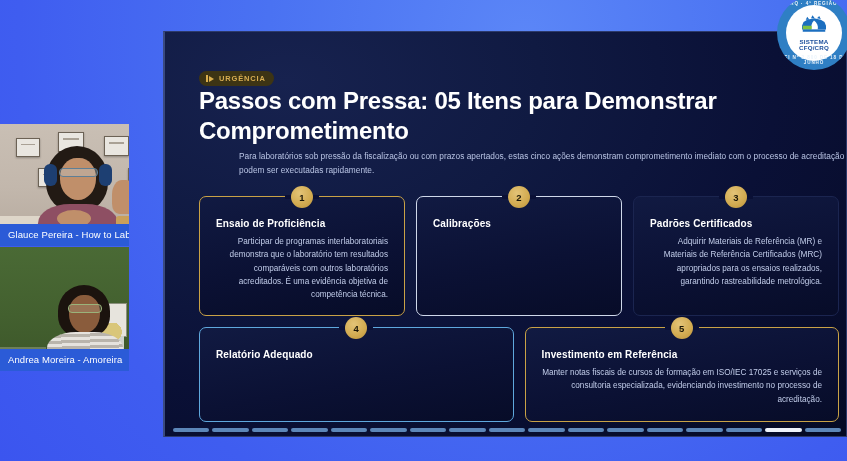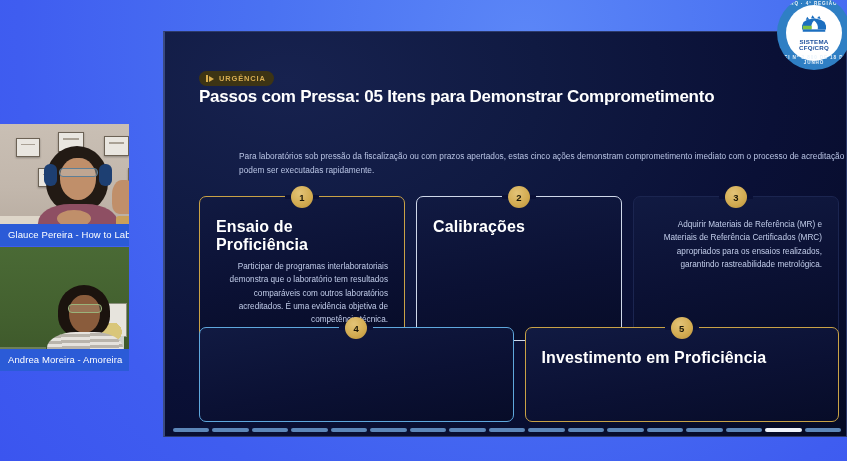--- a/index.html
+++ b/index.html
@@ -243,21 +243,21 @@
     letter-spacing: .85px;
   }
 
   
   .slide-title {
     position: absolute;
     left: 34px;
     top: 54px;
     width: 560px;
     color: #ffffff;
-    font-size: 17px;
+    font-size: 24px;
     font-weight: 700;
     line-height: 1.27;
     letter-spacing: -.25px;
   }
 
   .slide-sub {
     position: absolute;
     left: 34px;
     top: 118px;
     width: 640px;
@@ -313,21 +313,21 @@
     color: #1b1606;
     font-size: 9.5px;
     font-weight: 700;
     display: flex;
     align-items: center;
     justify-content: center;
   }
 
   .card-title {
     color: #ffffff;
-    font-size: 16px;
+    font-size: 10px;
     font-weight: 700;
     letter-spacing: .12px;
     margin-bottom: 6px;
   }
   .card-body {
     color: #c2cdea;
     font-size: 8.2px;
     line-height: 1.62;
     text-align: right;
   }
@@ -453,31 +453,34 @@
         <div class="num">1</div>
         <div class="card-title">Ensaio de Proficiência</div>
         <div class="card-body">Participar de programas interlaboratoriais demonstra que o laboratório tem resultados comparáveis com outros laboratórios acreditados. É uma evidência objetiva de competência técnica.</div>
       </div>
       <div class="card light">
         <div class="num">2</div>
         <div class="card-title">Calibrações</div>
       </div>
       <div class="card plain">
         <div class="num">3</div>
+        <div class="card-title">Padrões Certificados</div>
         <div class="card-body">Adquirir Materiais de Referência (MR) e Materiais de Referência Certificados (MRC) apropriados para os ensaios realizados, garantindo rastreabilidade metrológica.</div>
       </div>
     </div>
 
     <div class="row" id="row-2">
       <div class="card blue">
         <div class="num">4</div>
+        <div class="card-title">Relatório Adequado</div>
       </div>
       <div class="card gold">
         <div class="num">5</div>
-        <div class="card-title">Investimento em Proficiência</div>
+        <div class="card-title">Investimento em Referência</div>
+        <div class="card-body">Manter notas fiscais de cursos de formação em ISO/IEC 17025 e serviços de consultoria especializada, evidenciando investimento no processo de acreditação.</div>
       </div>
     </div>
 
     <div id="progress">
         <div class="seg"></div>
         <div class="seg"></div>
         <div class="seg"></div>
         <div class="seg"></div>
         <div class="seg"></div>
         <div class="seg"></div>

